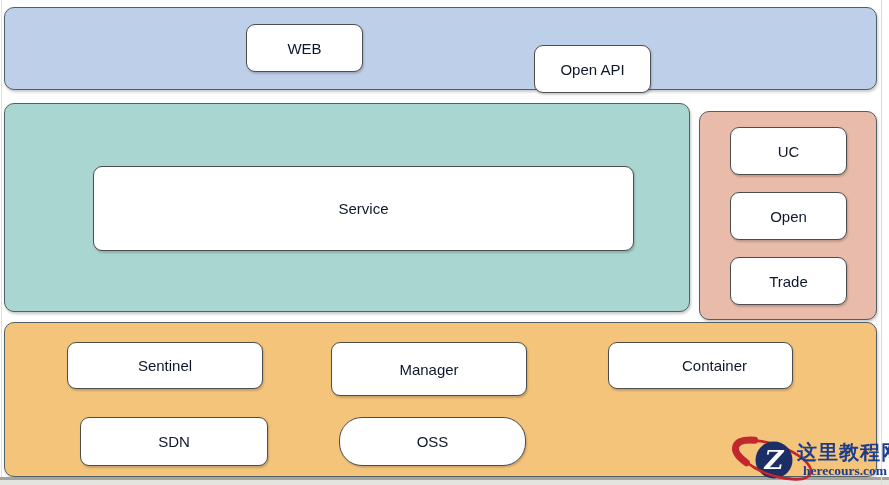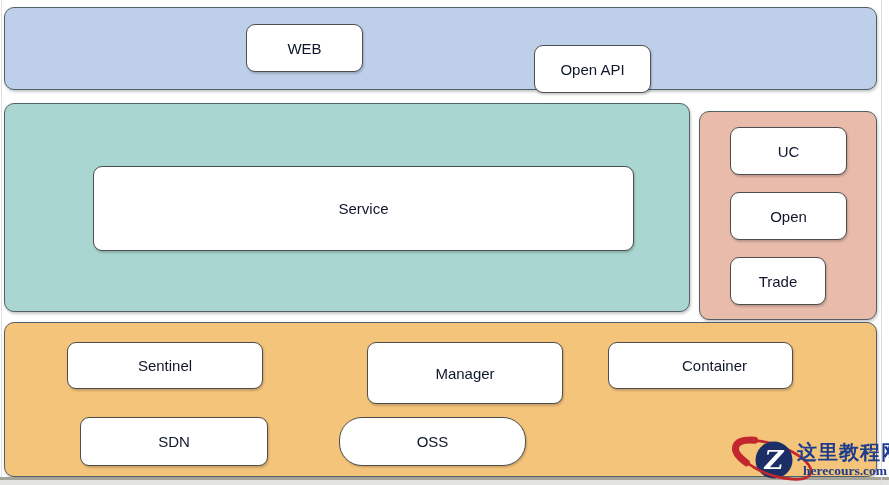--- a/index.html
+++ b/index.html
@@ -42,23 +42,23 @@
   [data-name="service-layer-panel"]  { left: 4px;   top: 103px; width: 686px; height: 209px; background: var(--layer-service); }
   [data-name="side-services-panel"]  { left: 699px; top: 111px; width: 178px; height: 209px; background: var(--layer-side); }
   [data-name="infra-layer-panel"]    { left: 4px;   top: 322px; width: 873px; height: 155px; background: var(--layer-infra); }
 
   
   [data-name="web-box"]       { left: 241px; top: 16px;  width: 117px; height: 48px; }
   [data-name="open-api-box"]  { left: 529px; top: 8px;  width: 117px; height: 48px; margin-top: 29px; }
   [data-name="service-box"]   { left: 88px;  top: 62px;  width: 541px; height: 85px; }
   [data-name="uc-box"]        { left: 30px;  top: 15px;  width: 117px; height: 48px; }
   [data-name="order-box"]     { left: 30px;  top: 80px;  width: 117px; height: 48px; }
-  [data-name="trade-box"]     { left: 30px;  top: 145px; width: 96px; height: 48px; }
+  [data-name="trade-box"]     { left: 30px;  top: 145px; width: 117px; height: 48px; }
   [data-name="sentinel-box"]  { left: 62px;  top: 19px;  width: 196px; height: 47px; }
-  [data-name="manager-box"]   { left: 326px; top: 19px;  width: 196px; height: 62px; margin-left: 36px; }
+  [data-name="manager-box"]   { left: 326px; top: 19px;  width: 196px; height: 54px; }
   [data-name="container-box"] { left: 603px; top: 19px;  width: 185px; height: 47px; padding-left: 28px; }
   [data-name="sdn-box"]       { left: 75px;  top: 94px;  width: 188px; height: 49px; text-align: right; }
   [data-name="oss-box"]       { left: 334px; top: 94px;  width: 187px; height: 49px; border-radius: 23px; }
   [data-name="jmonitor-box"]  { left: 603px; top: 94px;  width: 185px; height: 49px; }
 
   
   [data-name="bottom-edge-strip"] {
     position: absolute;
     left: 0; top: 477px;
     width: 889px; height: 8px;

